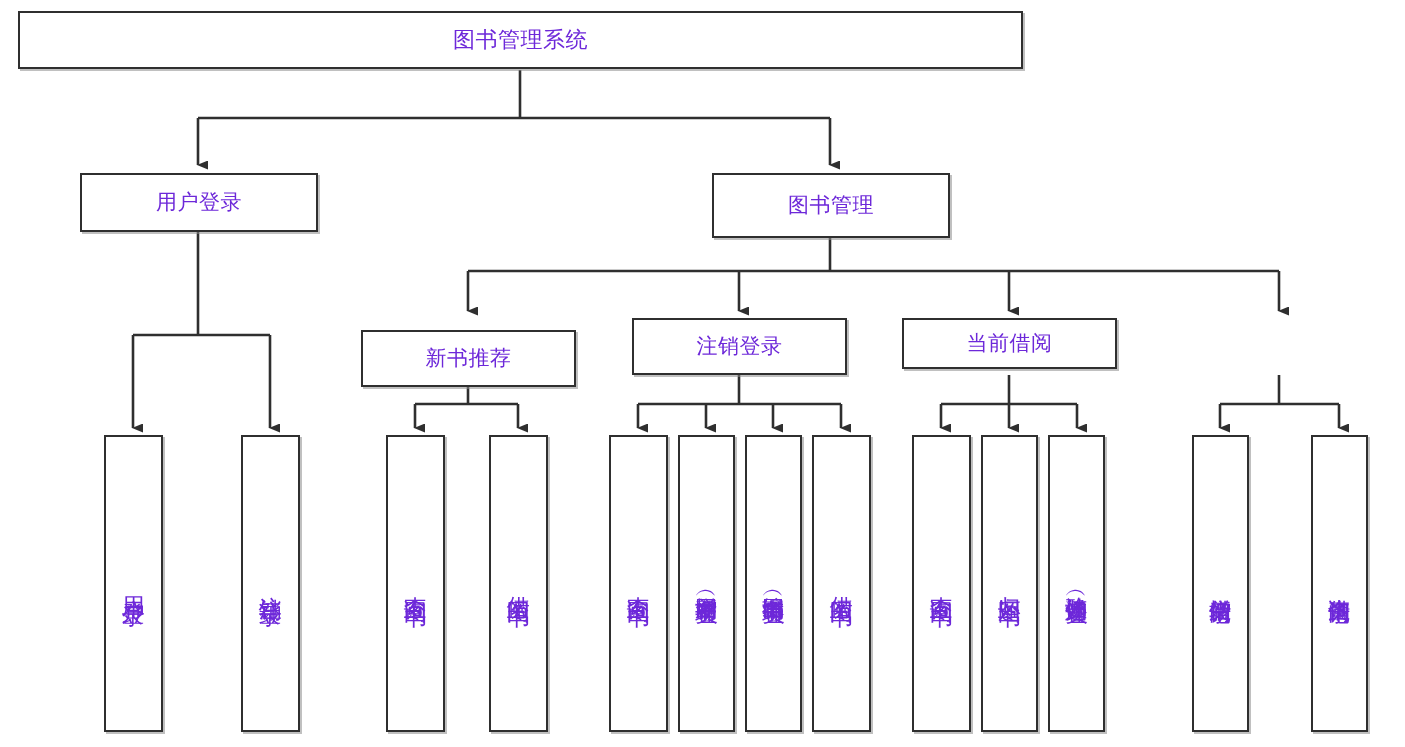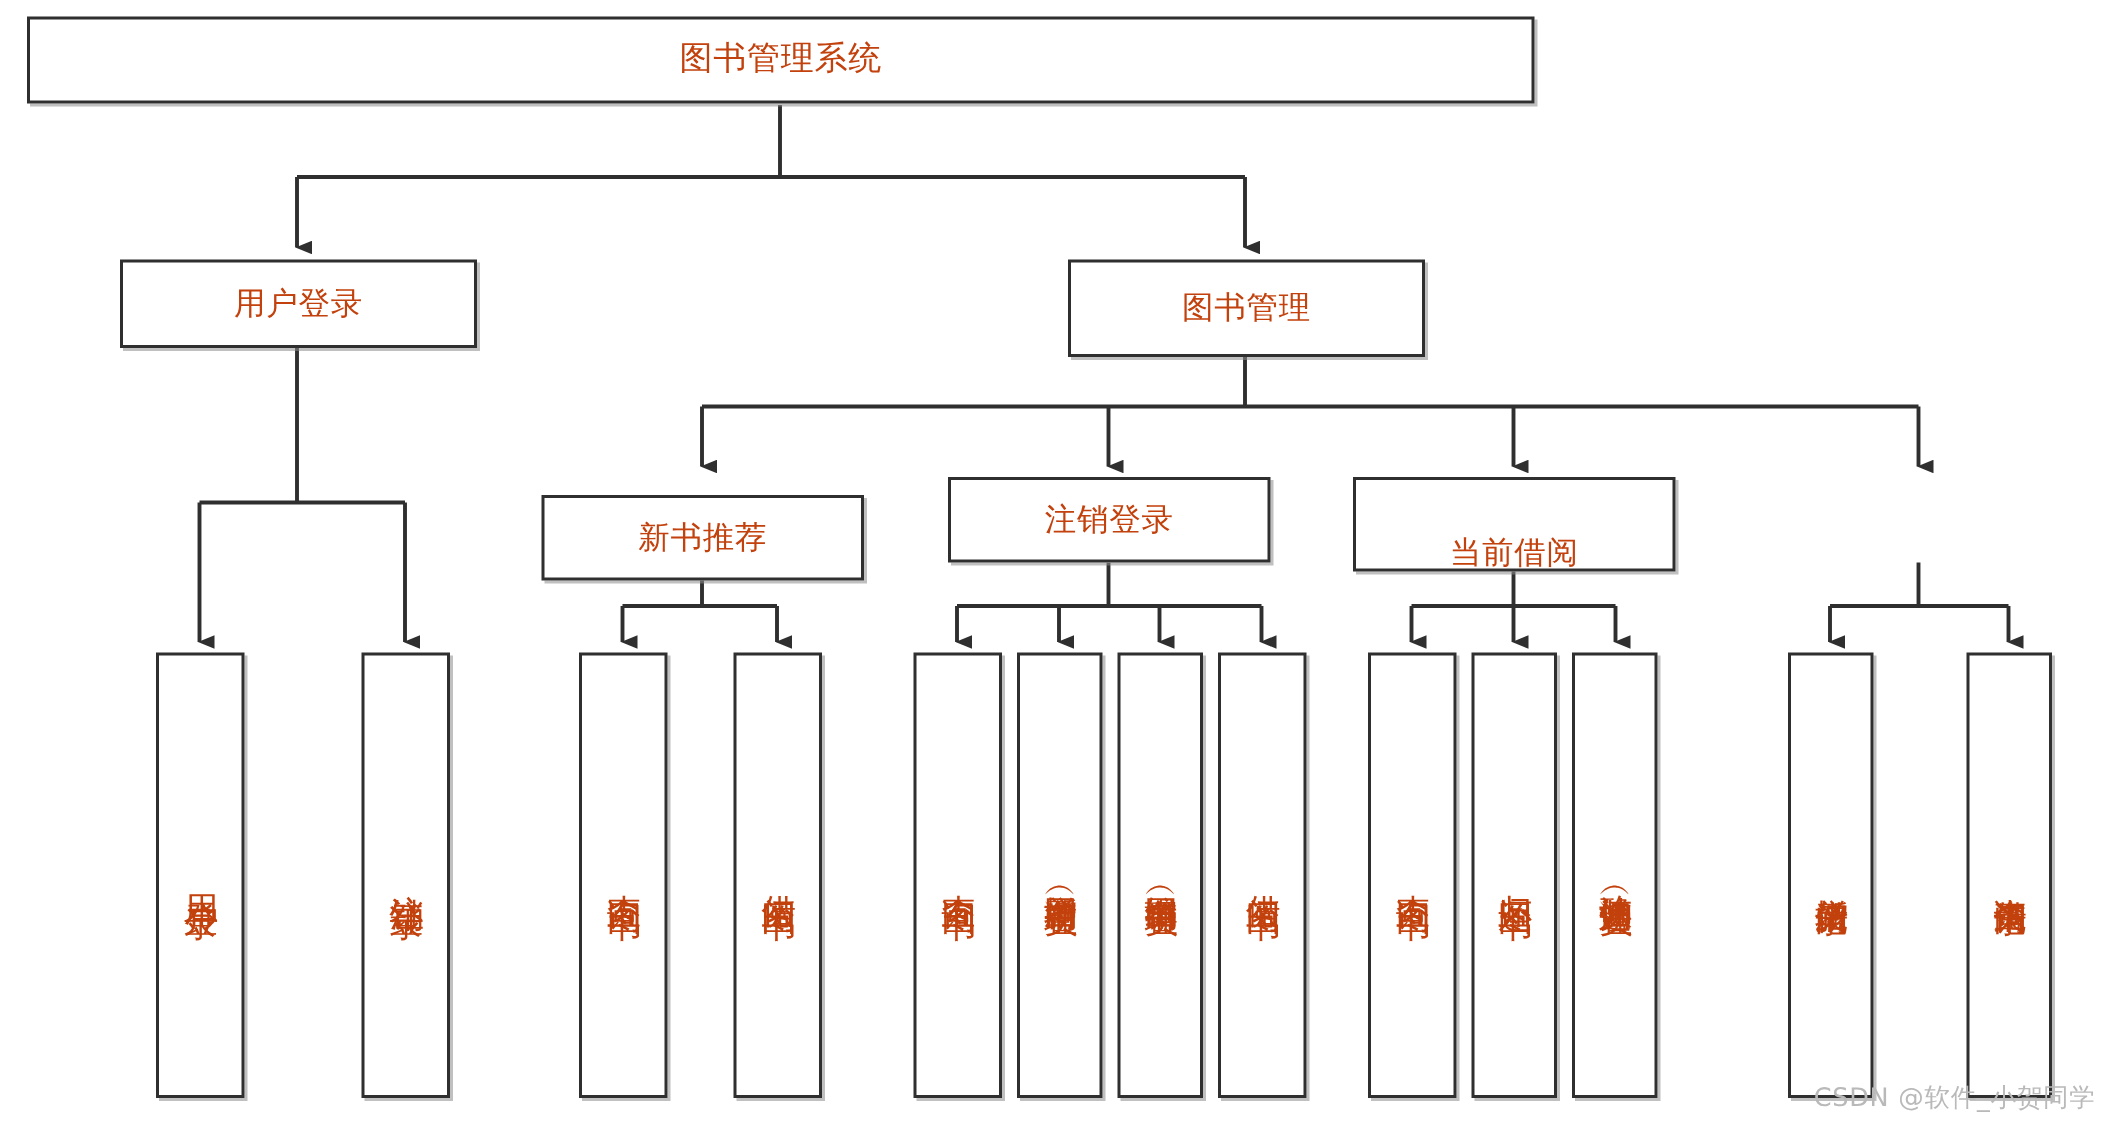--- a/index.html
+++ b/index.html
@@ -31,21 +31,21 @@
     box-sizing: border-box;
     background: #ffffff;
     border: 2px solid #2f2f2f;
     box-shadow: 2px 2px 0 0 rgba(140,140,140,0.55);
     display: flex;
     align-items: center;
     justify-content: center;
     overflow: hidden;
   }
   .node-label {
-    color: #c2410c;
+    color: #6d28d9;
     line-height: 1.0;
     white-space: nowrap;
     text-align: center;
     letter-spacing: 0.5px;
   }
   
   .node.horiz .node-label {
     font-size: 21px;
   }
   .node.root .node-label {
@@ -146,21 +146,21 @@
   </div>
 
   <div class="node horiz" style="left:361px; top:318px; width:215px; height:57px;margin-top:12px;">
     <span class="node-label">新书推荐</span>
   </div>
 
   <div class="node horiz" style="left:632px; top:318px; width:215px; height:57px;">
     <span class="node-label">注销登录</span>
   </div>
 
-  <div class="node horiz" style="left:902px; top:318px; width:215px; height:63px;align-items:flex-end;">
+  <div class="node horiz" style="left:902px; top:318px; width:215px; height:51px;">
     <span class="node-label">当前借阅</span>
   </div>
 
 
   <div class="node vert" style="left:104px; top:435px; width:59px; height:297px;">
     <span class="node-label">用户登录</span>
   </div>
 
   <div class="node vert" style="left:241px; top:435px; width:59px; height:297px;">
     <span class="node-label">注销登录</span>
@@ -203,15 +203,14 @@
   </div>
 
   <div class="node vert tight" style="left:1192px; top:435px; width:57px; height:297px;">
     <span class="node-label">新增借阅记录</span>
   </div>
 
   <div class="node vert tight" style="left:1311px; top:435px; width:57px; height:297px;">
     <span class="node-label">查询借阅记录</span>
   </div>
 
-  <div id="watermark">CSDN @软件_小贺同学</div>
 
 </div>
 
 </body></html>

